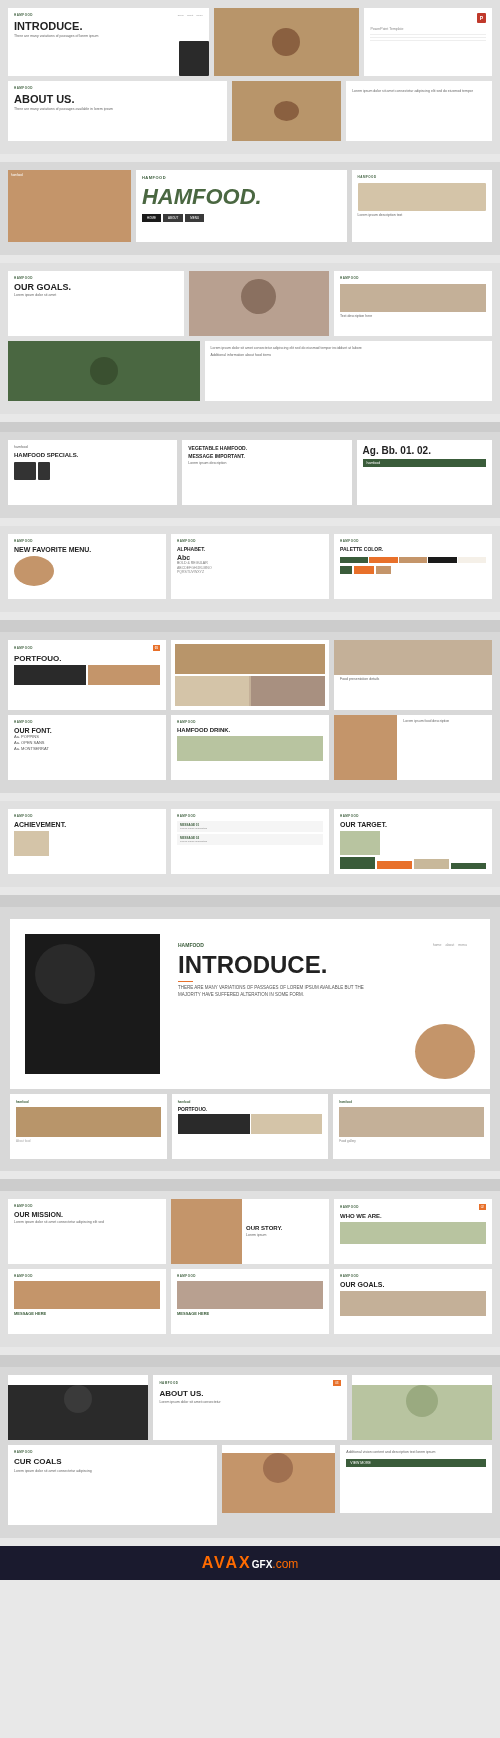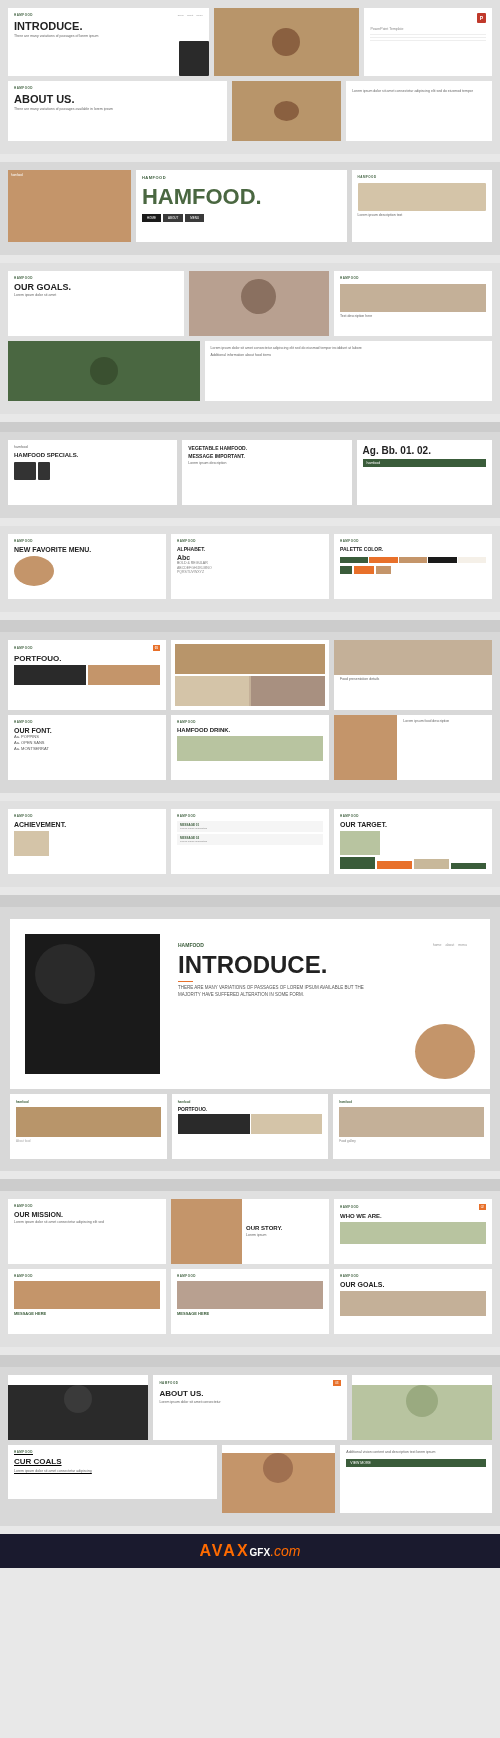--- a/index.html
+++ b/index.html
@@ -80,20 +80,21 @@
 
     .img-bowl {
       background: #b8956a;
     }
 
     
     .hamfood-title {
       font-size: 18px;
       font-weight: 900;
       color: #4a6741;
+      font-style: italic;
     }
 
     .green-box {
       background: #3a5c3a;
       color: white;
       font-size: 3.5px;
       padding: 2px 4px;
       display: inline-block;
     }
 
@@ -126,22 +127,21 @@
     }
 
     .avax-gfx {
       color: #ffffff;
       font-size: 10px;
       font-weight: bold;
     }
 
     .avax-dot-com {
       color: #ff6b00;
-      font-size: 14px;
-      font-style: italic;
+      font-size: 12px;
     }
 
     
     .slide-topbar {
       display: flex;
       justify-content: space-between;
       align-items: center;
       margin-bottom: 3px;
     }
 
@@ -756,21 +756,21 @@
       </div>
     </div>
     <div class="slide" style="height:65px; flex:0.8;">
       <div style="width:100%;height:100%;background:#b8c4a0;">
         <div style="width:32px;height:32px;border-radius:50%;background:#9aaa80;margin:10px auto;"></div>
       </div>
     </div>
   </div>
 
   <div class="slide-row">
-    <div class="slide" style="height:54px; flex:1.1;text-decoration:underline;">
+    <div class="slide" style="height:80px; flex:1.1;">
       <div class="slide-content">
         <div class="slide-topbar">
           <span class="topbar-logo">hamfood</span>
         </div>
 
         <div style="font-size:8px;font-weight:900;color:#222;line-height:1.2;">CUR COALS</div>
         <div class="slide-body-text" style="margin-top:2px;">Lorem ipsum dolor sit amet consectetur adipiscing</div>
       </div>
     </div>
     <div class="slide" style="height:68px; flex:0.6;">

